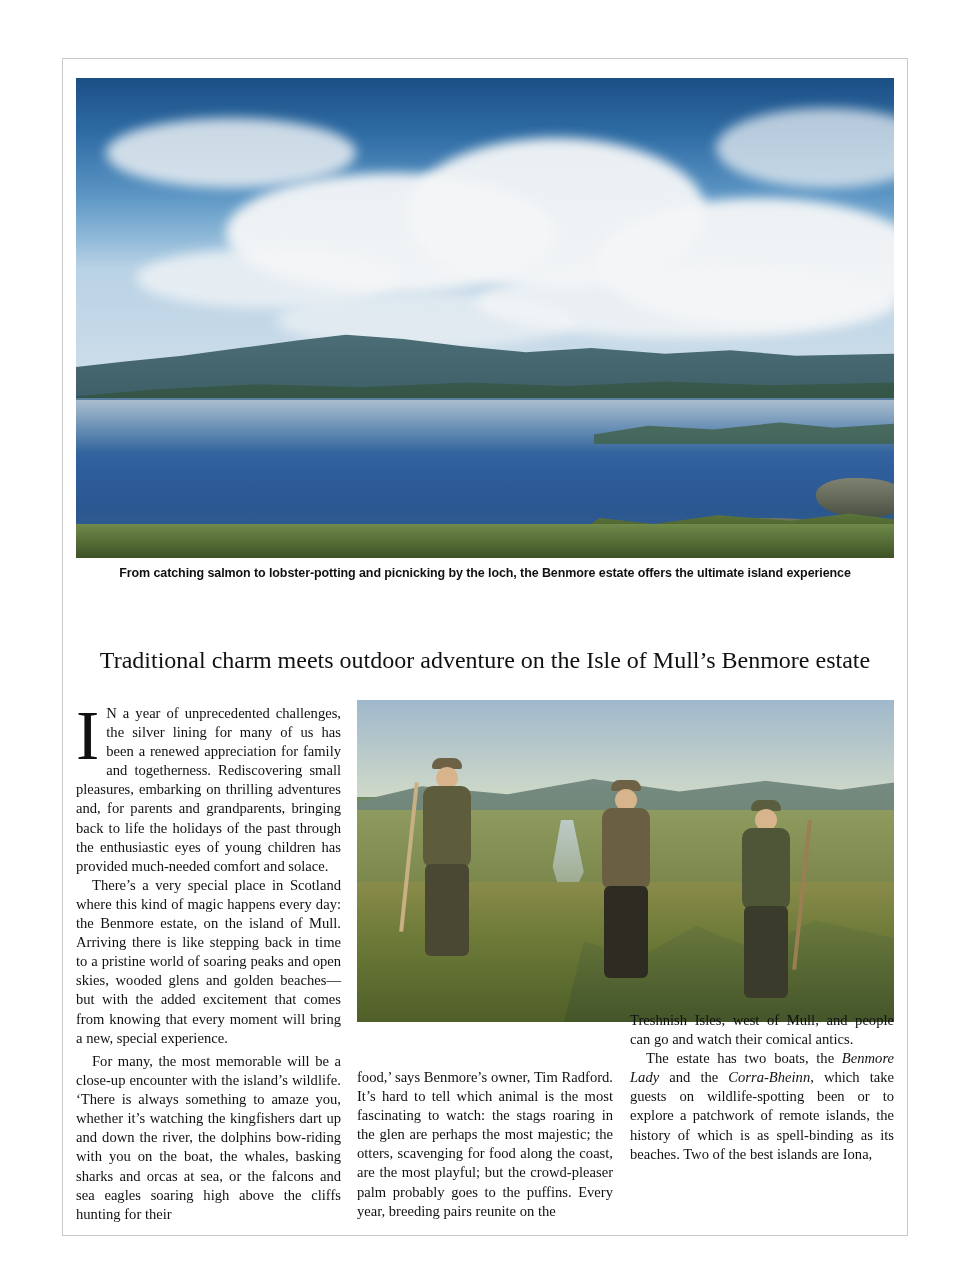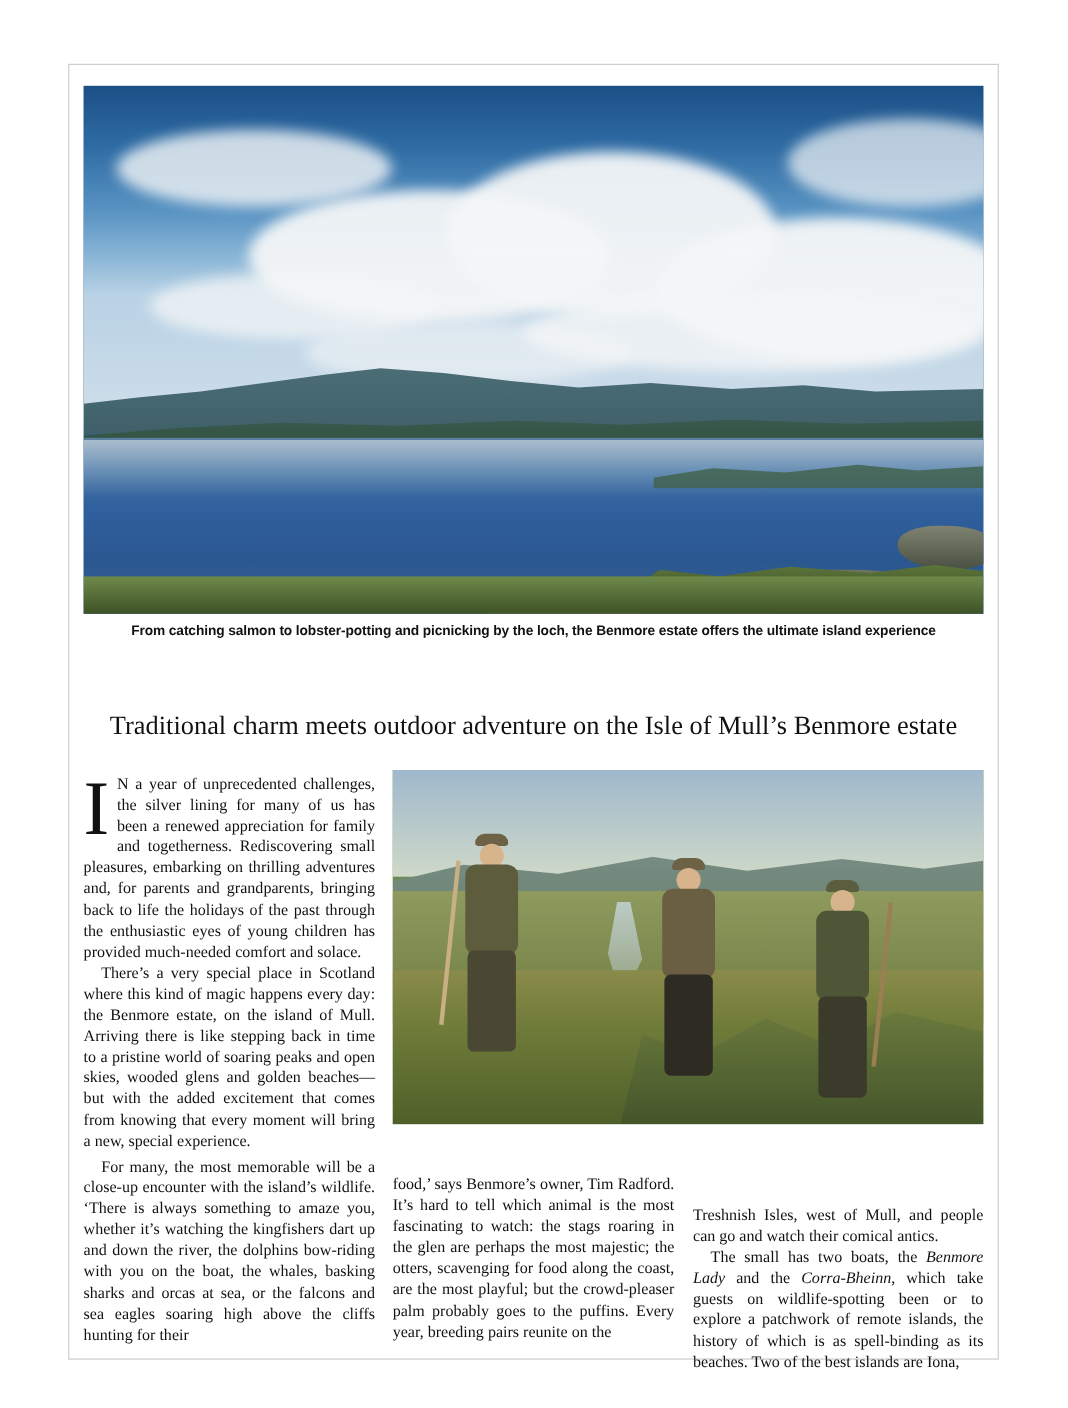--- a/index.html
+++ b/index.html
@@ -190,21 +190,21 @@
     font-size: 14.6px;
     line-height: 19.1px;
     text-align: justify;
     color: #111;
   }
   .col p { margin: 0; text-indent: 16px; }
   .col p.first { text-indent: 0; }
   .col-1-top { left: 76px; top: 704px; width: 265px; }
   .col-1-bot { left: 76px; top: 1052px; width: 265px; }
   .col-2 { left: 357px; top: 1068px; width: 256px; }
-  .col-3 { left: 630px; top: 1096px; width: 264px; }
+  .col-3 { left: 630px; top: 1011px; width: 264px; }
 
   .dropcap {
     float: left;
     font-family: "Liberation Serif", serif;
     font-size: 70px;
     line-height: 56px;
     padding: 2px 7px 0 0;
     margin-top: 2px;
   }
   em { font-style: italic; }
@@ -286,16 +286,16 @@
   <div class="col col-1-bot">
     <p><span>For many, the most memorable will be a close-up encounter with the island’s wildlife. ‘There is always something to amaze you, whether it’s watching the kingfishers dart up and down the river, the dolphins bow-riding with you on the boat, the whales, basking sharks and orcas at sea, or the falcons and sea eagles soaring high above the cliffs hunting for their</span></p>
   </div>
 
   <div class="col col-2">
     <p class="first"><span>food,’ says Benmore’s owner, Tim Radford. It’s hard to tell which animal is the most fascinating to watch: the stags roaring in the glen are perhaps the most majestic; the otters, scavenging for food along the coast, are the most playful; but the crowd-pleaser palm probably goes to the puffins. Every year, breeding pairs reunite on the</span></p>
   </div>
 
   <div class="col col-3">
     <p class="first"><span>Treshnish Isles, west of Mull, and people can go and watch their comical antics.</span></p>
-    <p><span>The small has two boats, the </span><em>Benmore Lady</em><span> and the </span><em>Corra-Bheinn</em><span>, which take guests on wildlife-spotting been or to explore a patchwork of remote islands,  the history of which is as spell-binding as its beaches. Two of the best islands are Iona,</span></p>
+    <p><span>The estate has two boats, the </span><em>Benmore Lady</em><span> and the </span><em>Corra-Bheinn</em><span>, which take guests on wildlife-spotting been or to explore a patchwork of remote islands,  the history of which is as spell-binding as its beaches. Two of the best islands are Iona,</span></p>
   </div>
 
 </div>
 
 </body></html>

